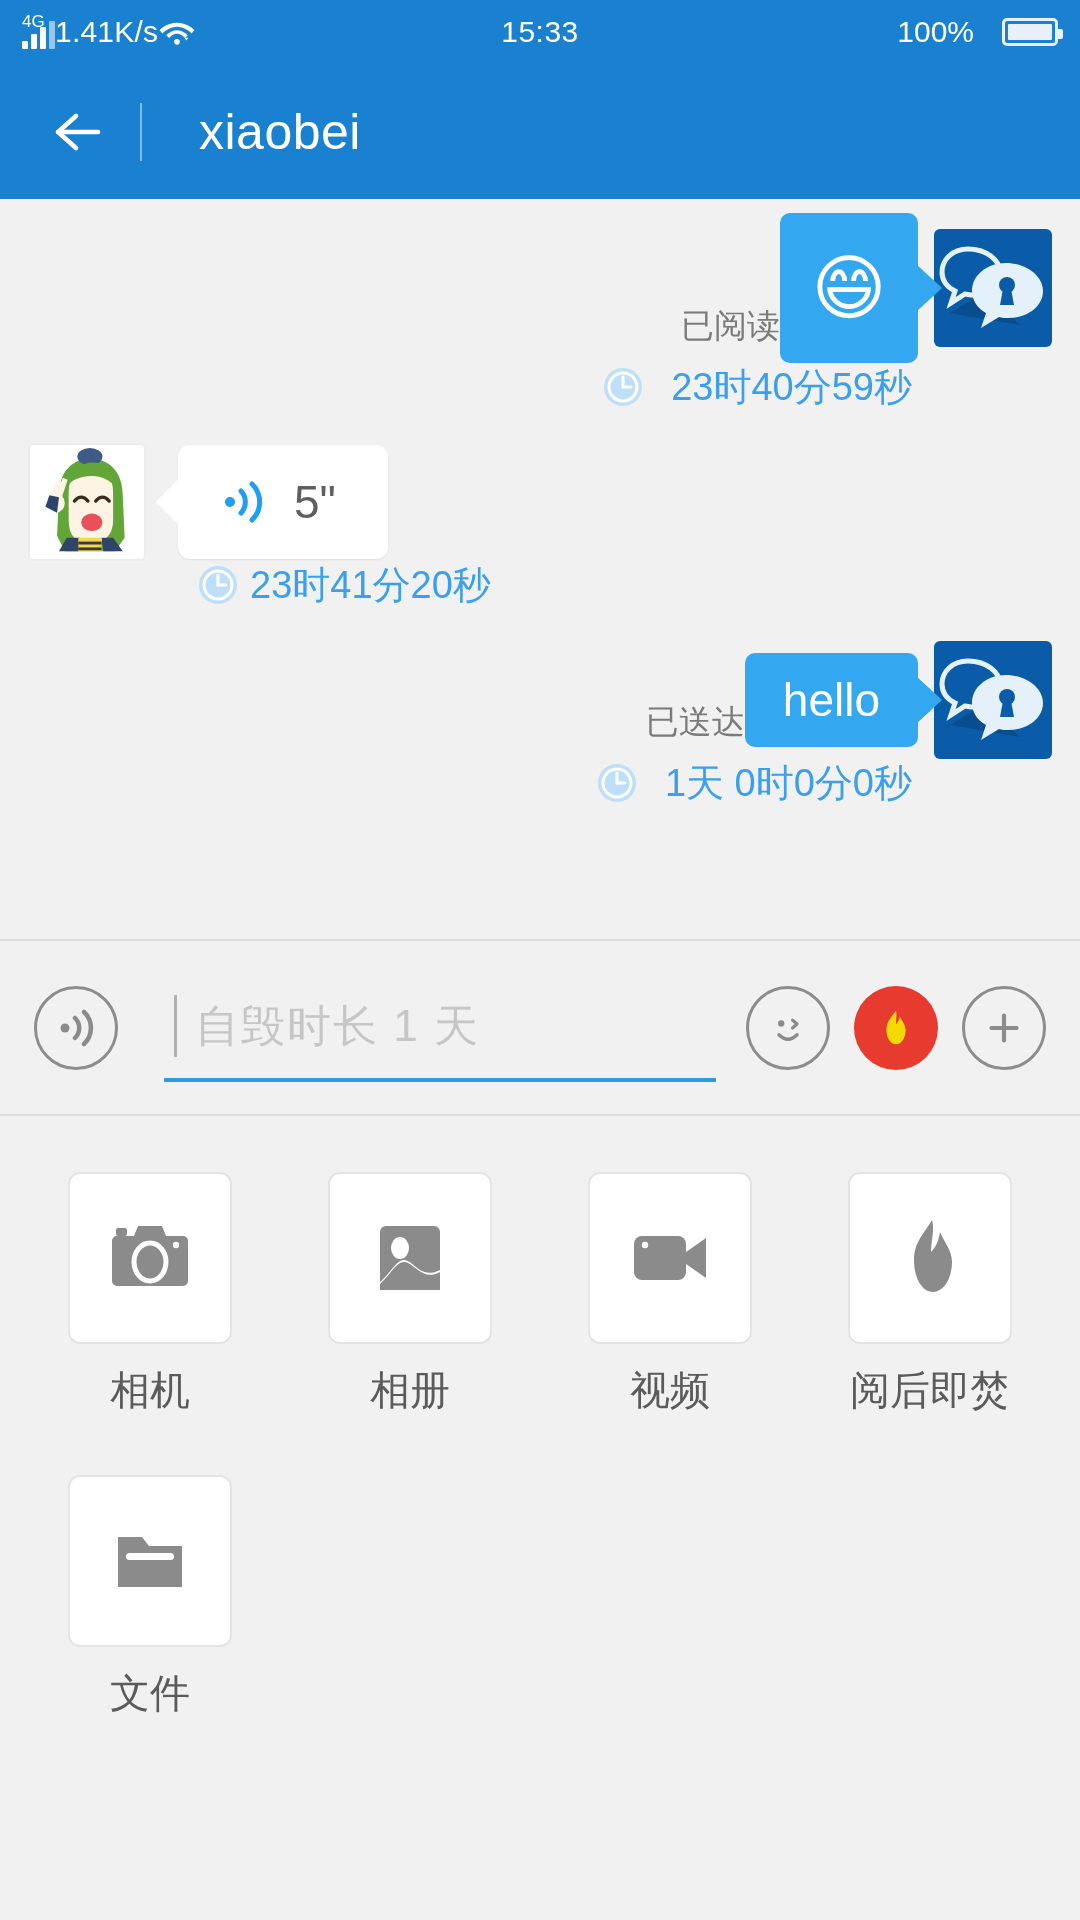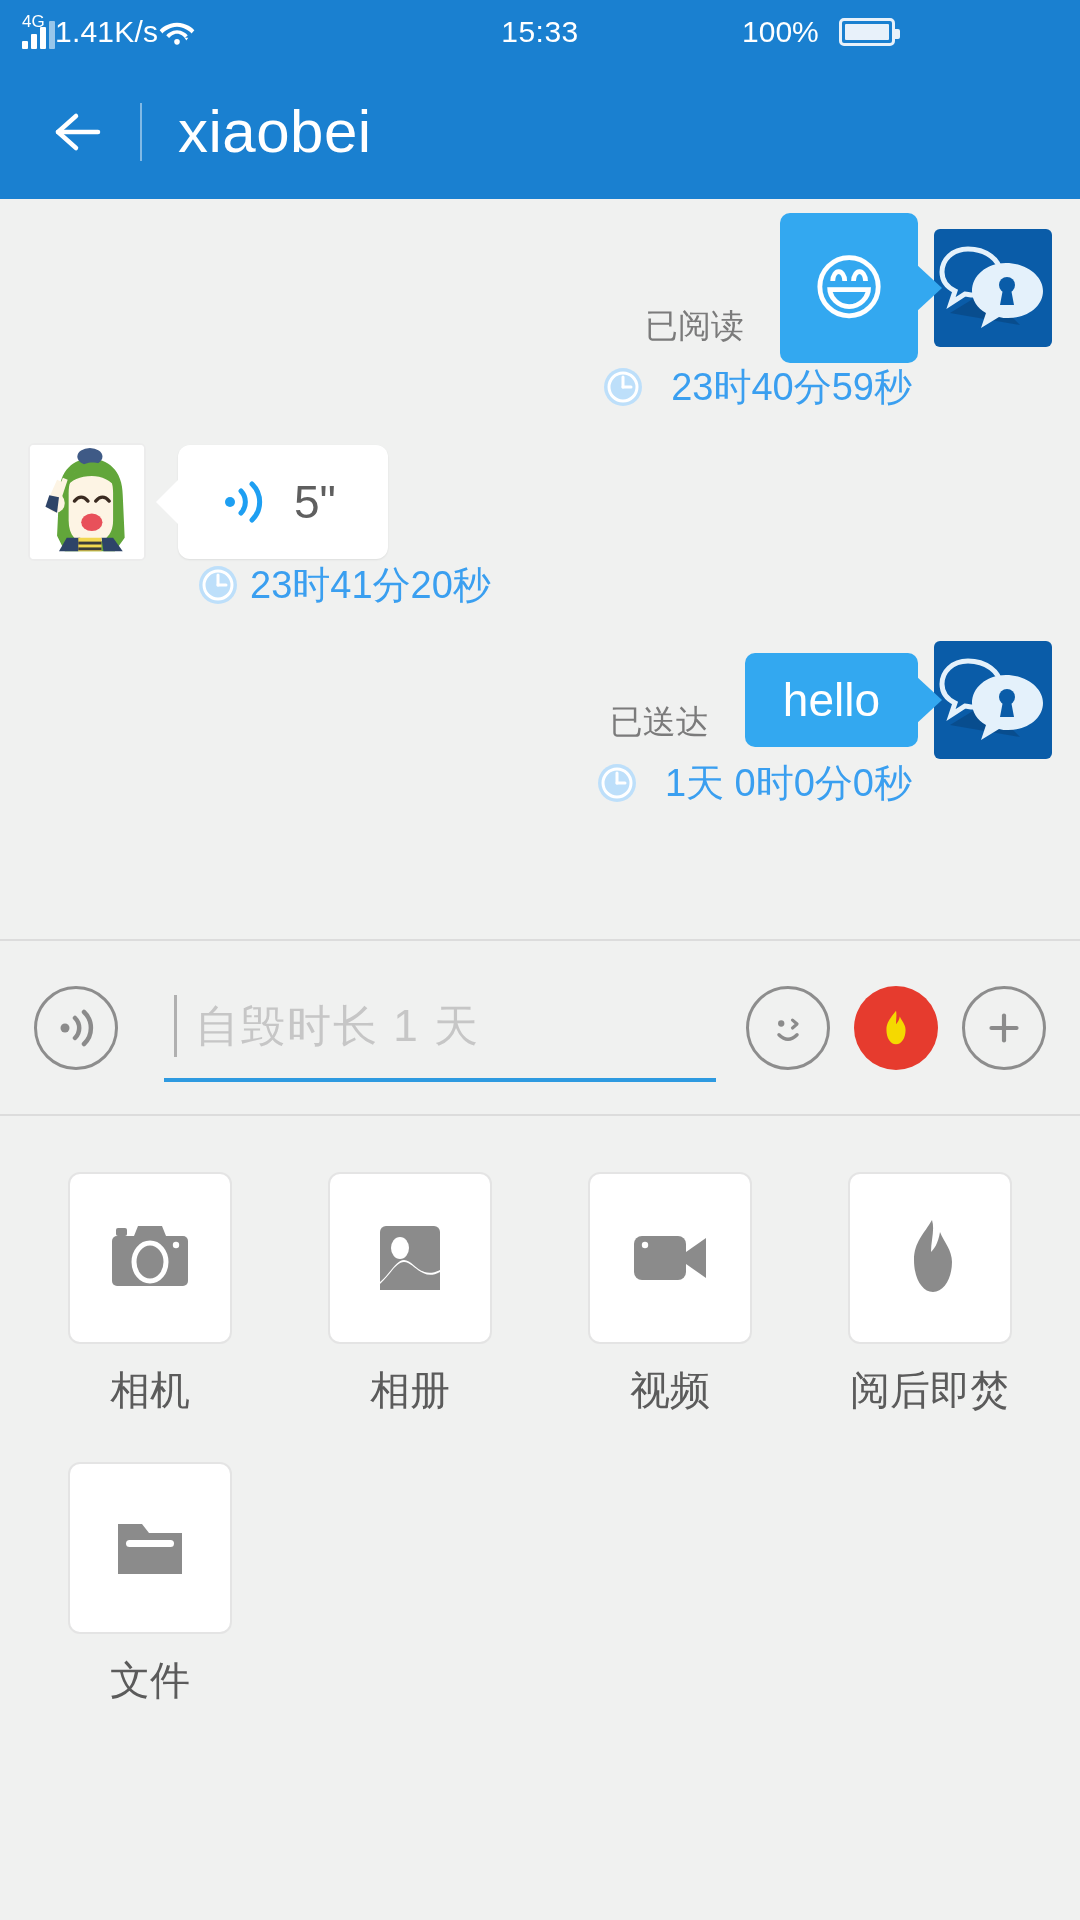--- a/index.html
+++ b/index.html
@@ -54,22 +54,22 @@
   .wifi-icon { width: 38px; height: 30px; display:block; }
   .status-center {
     font-size: 30px;
     line-height: 1;
     letter-spacing: .5px;
   }
   .status-right {
     flex: 1;
     display: flex;
     align-items: center;
-    justify-content: center;
-    gap: 20px;
+    justify-content: flex-end;
+    gap: 28px;
   }
   .battery-pct { font-size: 30px; line-height: 1; }
   .battery {
     width: 56px; height: 28px;
     border: 3px solid #e8f1fa;
     border-radius: 5px;
     position: relative;
     display: flex; align-items: center;
     padding: 3px;
   }
@@ -95,42 +95,42 @@
   }
   .back-arrow { width: 52px; height: 52px; flex: none; cursor: pointer; }
   .title-divider {
     width: 2px;
     height: 58px;
     background: rgba(255,255,255,.45);
     flex: none;
   }
   .app-title {
     color: #ffffff;
-    font-size: 60px;
+    font-size: 50px;
     line-height: 1;
     letter-spacing: .5px;
+    margin-left: 21px;
   }
 
   
   .chat {
     flex: none;
     height: 742px;
     position: relative;
     background: #f0f1f0;
     border-bottom: 2px solid #dcdcdc;
     padding: 14px 0 0 0;
     overflow: hidden;
   }
 
   .msg-row {
     display: flex;
     align-items: flex-start;
     padding: 0 28px;
     margin-bottom: 4px;
-    gap: 36px;
   }
   .msg-row.out { justify-content: flex-end; }
   .msg-row.in  { justify-content: flex-start; }
 
   .avatar {
     width: 118px; height: 118px;
     flex: none;
     border-radius: 6px;
     overflow: hidden;
   }
@@ -288,21 +288,21 @@
 
   
   .attach-panel {
     flex: 1;
     background: #f0f1f0;
     padding: 56px 0 0 0;
   }
   .attach-grid {
     display: grid;
     grid-template-columns: repeat(4, 1fr);
-    row-gap: 52px;
+    row-gap: 65px;
     padding: 0 20px;
   }
   .attach-item {
     display: flex;
     flex-direction: column;
     align-items: center;
     cursor: pointer;
   }
   .attach-tile {
     width: 164px;

